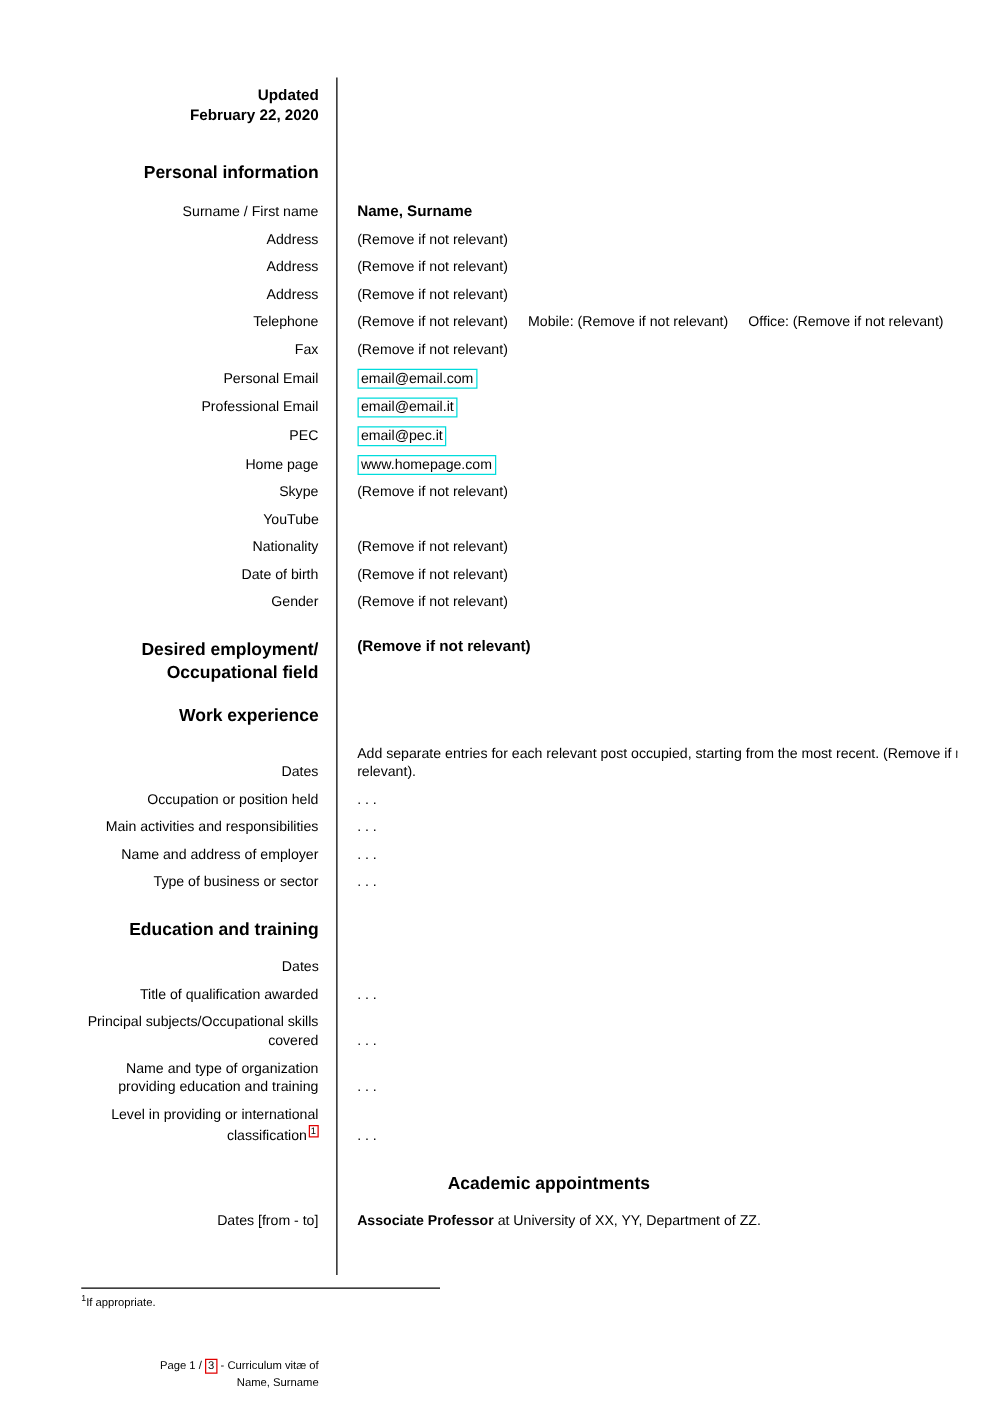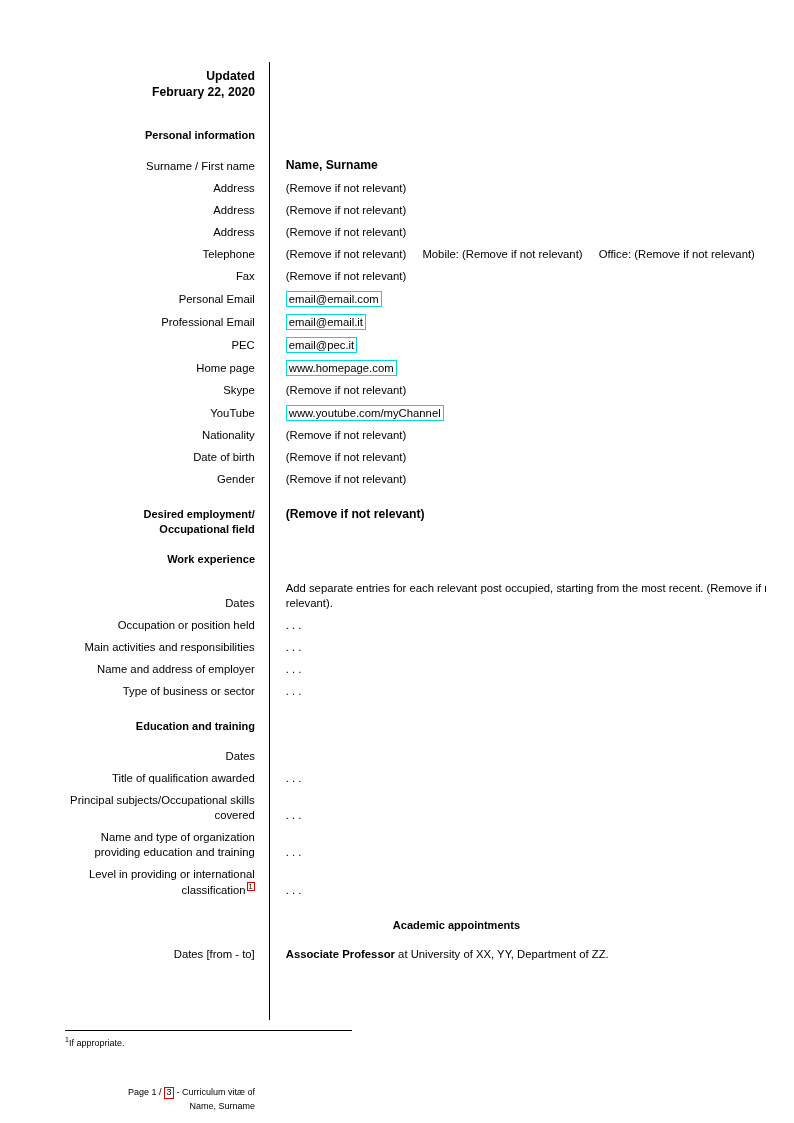--- a/index.html
+++ b/index.html
@@ -9,21 +9,21 @@
     background:#ffffff; color:#000;
     font-family:"Liberation Sans", sans-serif; font-size:11.3px;
     overflow:hidden;
   }
   .divider { position:absolute; left:241px; top:62px; width:1.4px; height:958px; background:#000; }
   .content { position:absolute; left:37px; top:68px; width:720px; }
 
   .updated { width:190px; text-align:right; font-weight:700; font-size:12.2px; line-height:1.32; margin-bottom:28px; }
 
   .heading-row { display:flex; align-items:flex-start; margin-bottom:15px; }
-  .heading-label { width:190px; text-align:right; font-weight:700; font-size:11px; line-height:1.3; }
+  .heading-label { width:190px; text-align:right; font-weight:700; font-size:14px; line-height:1.3; }
   .heading-value { width:500px; margin-left:31px; font-weight:700; font-size:12.2px; line-height:1.3; }
   .mt-desired { margin-top:20px; }
   .mt-work { margin-top:16px; }
   .mt-education { margin-top:20px; }
   .mt-academic { margin-top:20px;justify-content:center; }
 
   .row { display:flex; align-items:flex-end; margin-bottom:7px; }
   .label { width:190px; text-align:right; line-height:1.33; }
   .value { width:500px; margin-left:31px; line-height:1.33; }
   .name-value { font-weight:700; font-size:12.2px; }
@@ -102,21 +102,20 @@
     <div class="row">
       <div class="label">Home page</div>
       <div class="value"><span class="linkbox">www.homepage.com</span></div>
     </div>
     <div class="row">
       <div class="label">Skype</div>
       <div class="value">(Remove if not relevant)</div>
     </div>
     <div class="row">
       <div class="label">YouTube</div>
-      <div class="value"><span class="linkbox">www.youtube.com/myChannel</span></div>
     </div>
     <div class="row">
       <div class="label">Nationality</div>
       <div class="value">(Remove if not relevant)</div>
     </div>
     <div class="row">
       <div class="label">Date of birth</div>
       <div class="value">(Remove if not relevant)</div>
     </div>
     <div class="row">

